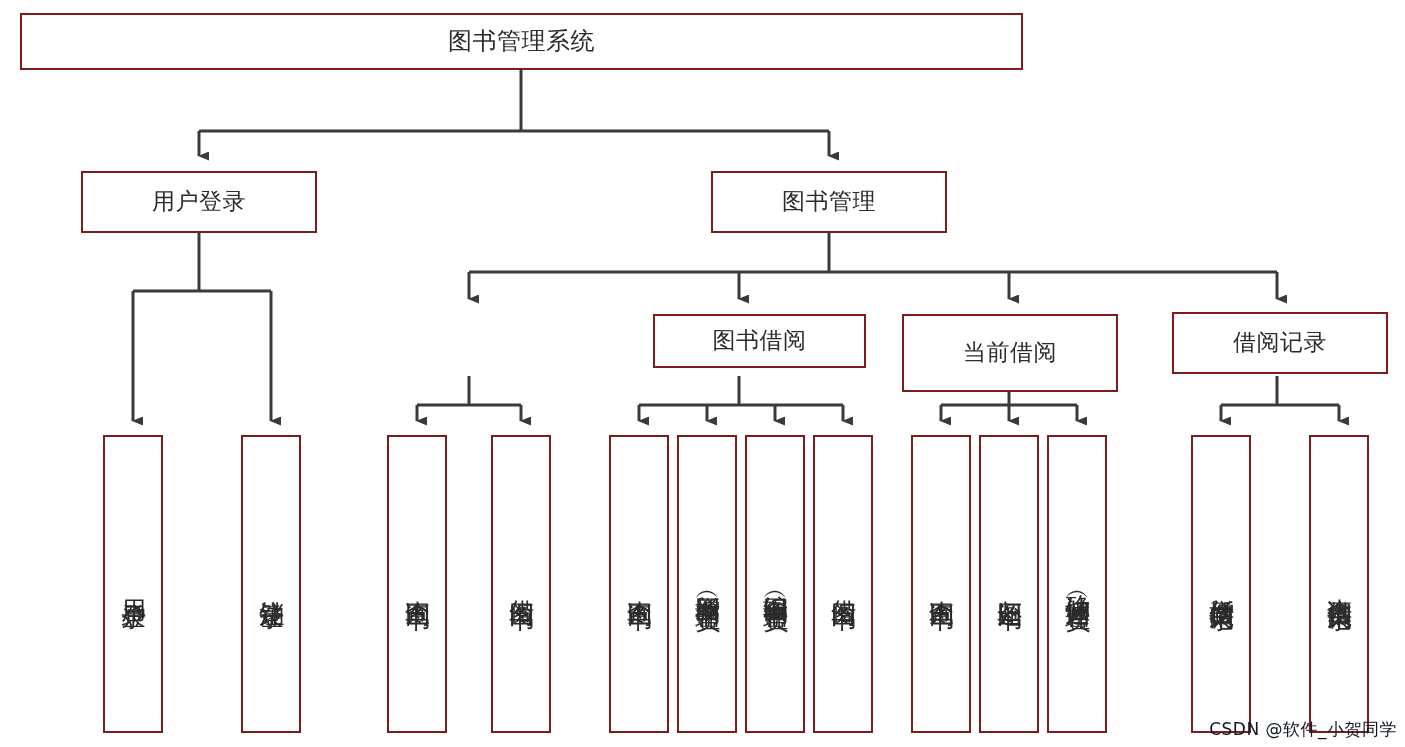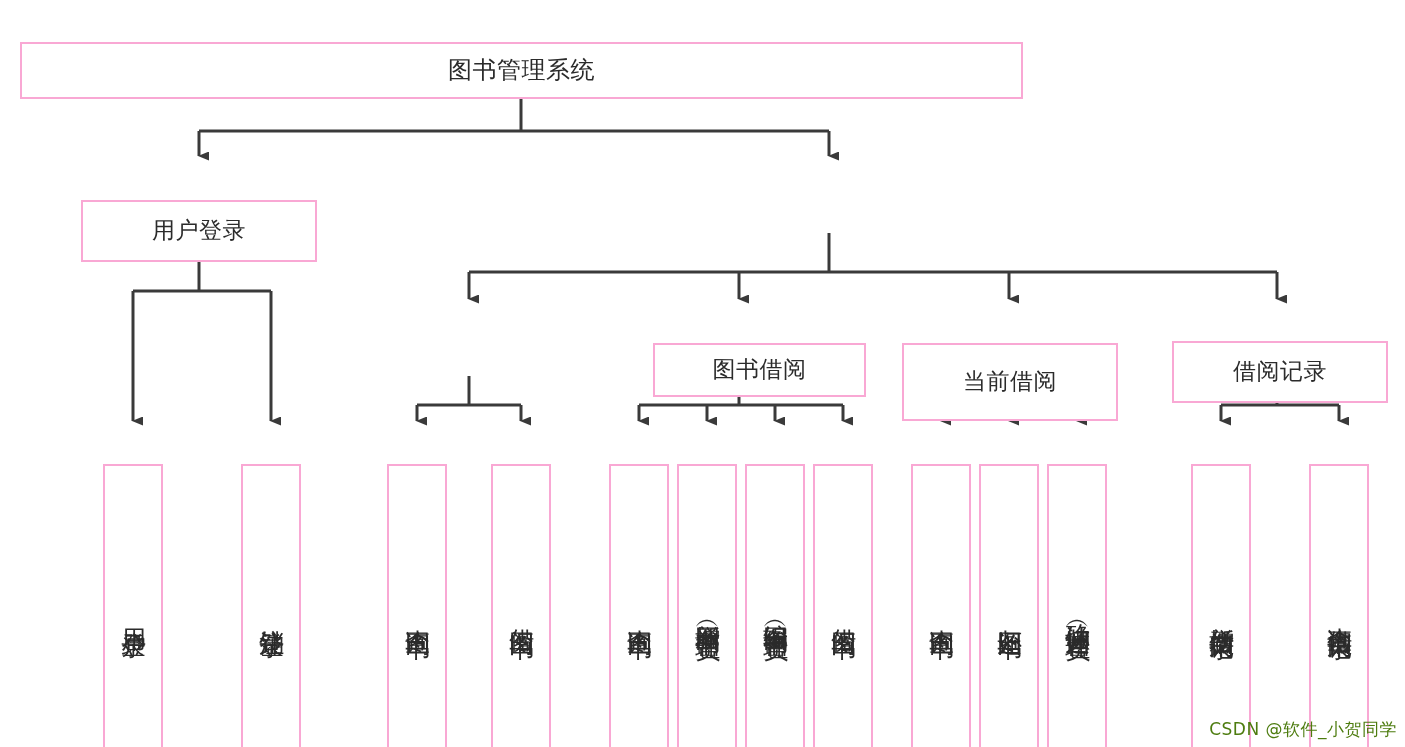--- a/index.html
+++ b/index.html
@@ -22,26 +22,25 @@
     position: absolute;
     left: 0;
     top: 0;
     width: 1405px;
     height: 747px;
   }
   .node {
     position: absolute;
     box-sizing: border-box;
     background: #ffffff;
-    border: 2px solid #f9a8d4;
+    border: 2px solid #7f1d1d;
     display: flex;
     align-items: center;
     justify-content: center;
     overflow: hidden;
-    margin-top: 29px;
   }
   .node .node-label {
     color: #2b2b2b;
     text-align: center;
     line-height: 1.18;
     white-space: pre;
   }
   
   .node.horiz .node-label {
     font-size: 23px;
@@ -62,21 +61,21 @@
     font-size: 25px;
     line-height: 1.05;
     letter-spacing: 2px;
     max-height: 270px;
   }
   #watermark {
     position: absolute;
     right: 8px;
     bottom: 6px;
     font-size: 17px;
-    color: #4d7c0f;
+    color: #0f172a;
     letter-spacing: 0.5px;
     white-space: nowrap;
     pointer-events: none;
   }
 </style>
 </head>
 <body>
 
 <div id="diagram-root">
 
@@ -132,20 +131,23 @@
   </svg>
 
   <div class="node horiz root" style="left:20px; top:13px; width:1003px; height:57px;">
     <span class="node-label">图书管理系统</span>
   </div>
 
   <div class="node horiz" style="left:81px; top:171px; width:236px; height:62px;">
     <span class="node-label">用户登录</span>
   </div>
 
+  <div class="node horiz" style="left:711px; top:171px; width:236px; height:62px;">
+    <span class="node-label">图书管理</span>
+  </div>
 
 
   <div class="node horiz" style="left:653px; top:314px; width:213px; height:54px;">
     <span class="node-label">图书借阅</span>
   </div>
 
   <div class="node horiz" style="left:902px; top:314px; width:216px; height:78px;">
     <span class="node-label">当前借阅</span>
   </div>
 

